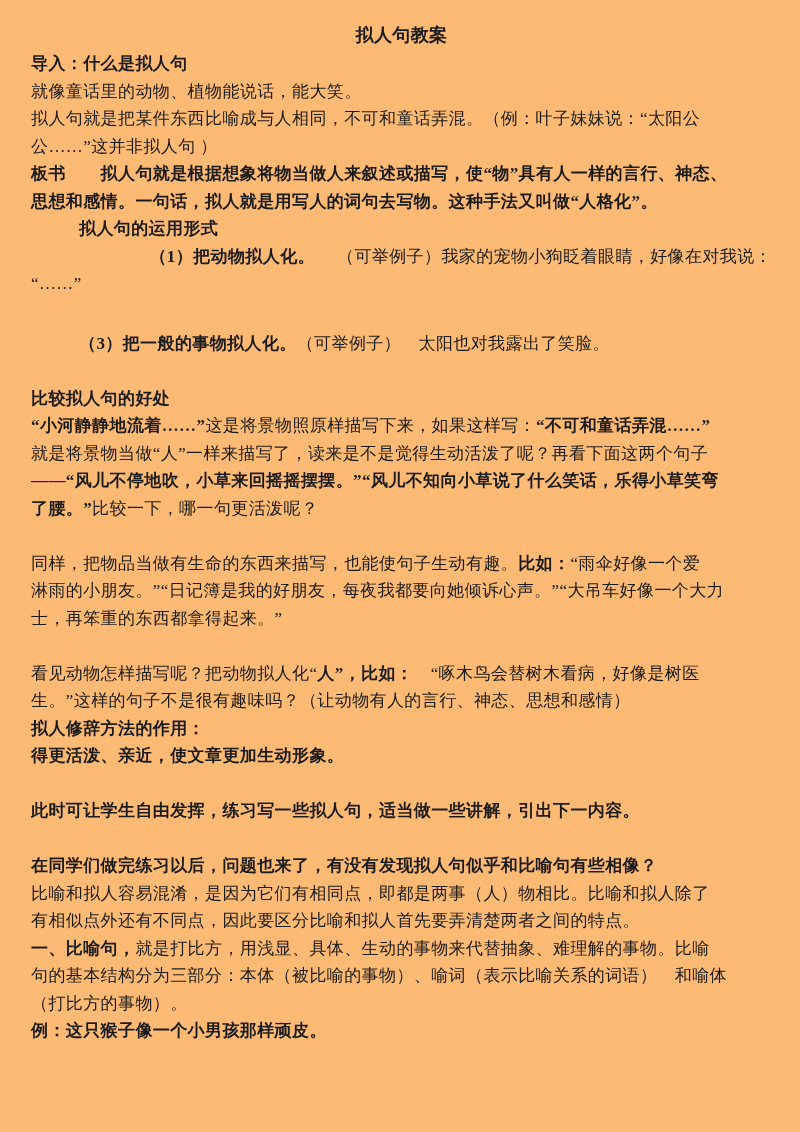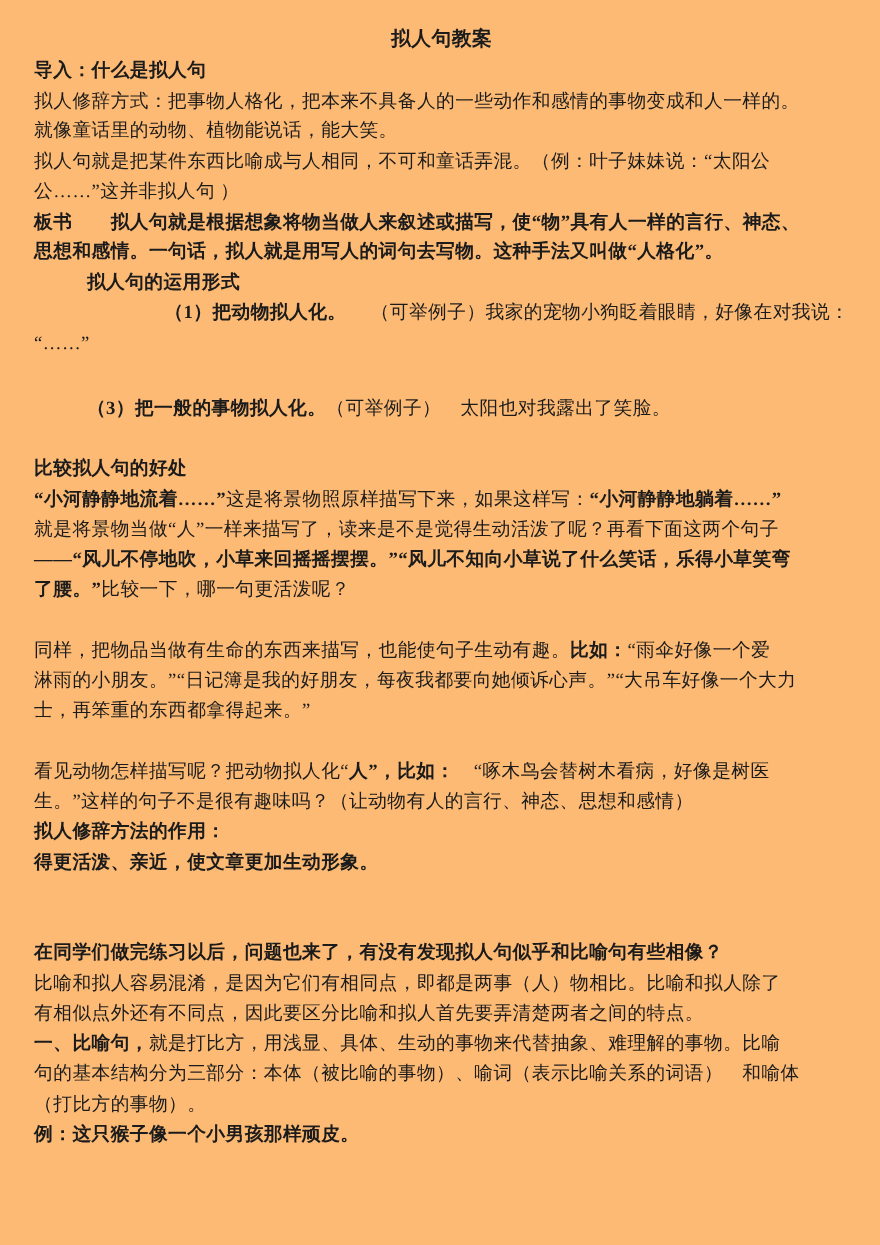--- a/index.html
+++ b/index.html
@@ -36,46 +36,46 @@
     font-weight: bold;
   }
 </style>
 </head>
 <body>
 
 <div class="page">
   <div class="doc">
       <div class="line center"><span class="b">拟人句教案</span></div>
       <div class="line"><span class="b">导入：什么是拟人句</span></div>
-      <div class="line"><span>拟人修辞方式：把事物人格化，把本来不具备人的一些动作和感情的事物变成和人一样的。</span></div>
       <div class="line"><span>就像童话里的动物、植物能说话，能大笑。</span></div>
       <div class="line"><span>拟人句就是把某件东西比喻成与人相同，不可和童话弄混。（例：叶子妹妹说：“太阳公</span></div>
       <div class="line"><span>公……”这并非拟人句 ）</span></div>
       <div class="line"><span class="b">板书　　拟人句就是根据想象将物当做人来叙述或描写，使“物”具有人一样的言行、神态、</span></div>
       <div class="line"><span class="b">思想和感情。一句话，拟人就是用写人的词句去写物。这种手法又叫做“人格化”。</span></div>
       <div class="line" style="padding-left: 48px;"><span class="b">拟人句的运用形式</span></div>
       <div class="line" style="padding-left: 48px; text-align: right;"><span class="b">（1）把动物拟人化。</span><span>　 （可举例子）我家的宠物小狗眨着眼睛，好像在对我说：</span></div>
       <div class="line"><span>“……”</span></div>
       <div class="line" style="padding-left: 48px; margin-top: 32px;"><span class="b">（3）把一般的事物拟人化。</span><span>（可举例子）　太阳也对我露出了笑脸。</span></div>
       <div class="line">&nbsp;</div>
       <div class="line"><span class="b">比较拟人句的好处</span></div>
-      <div class="line"><span class="b">“小河静静地流着……”</span><span>这是将景物照原样描写下来，如果这样写：</span><span class="b">“小河静静地躺着……”</span></div>
+      <div class="line"><span class="b">“小河静静地流着……”</span><span>这是将景物照原样描写下来，如果这样写：</span><span class="b">“不可和童话弄混……”</span></div>
       <div class="line"><span>就是将景物当做“人”一样来描写了，读来是不是觉得生动活泼了呢？再看下面这两个句子</span></div>
       <div class="line"><span class="b">——“风儿不停地吹，小草来回摇摇摆摆。”“风儿不知向小草说了什么笑话，乐得小草笑弯</span></div>
       <div class="line"><span class="b">了腰。”</span><span>比较一下，哪一句更活泼呢？</span></div>
       <div class="line">&nbsp;</div>
       <div class="line"><span>同样，把物品当做有生命的东西来描写，也能使句子生动有趣。</span><span class="b">比如：</span><span>“雨伞好像一个爱</span></div>
       <div class="line"><span>淋雨的小朋友。”“日记簿是我的好朋友，每夜我都要向她倾诉心声。”“大吊车好像一个大力</span></div>
       <div class="line"><span>士，再笨重的东西都拿得起来。”</span></div>
       <div class="line">&nbsp;</div>
       <div class="line"><span>看见动物怎样描写呢？把动物拟人化“</span><span class="b">人”，比如：</span><span>　“啄木鸟会替树木看病，好像是树医</span></div>
       <div class="line"><span>生。”这样的句子不是很有趣味吗？（让动物有人的言行、神态、思想和感情）</span></div>
       <div class="line"><span class="b">拟人修辞方法的作用：</span></div>
       <div class="line"><span class="b">得更活泼、亲近，使文章更加生动形象。</span></div>
       <div class="line">&nbsp;</div>
+      <div class="line"><span class="b">此时可让学生自由发挥，练习写一些拟人句，适当做一些讲解，引出下一内容。</span></div>
       <div class="line">&nbsp;</div>
       <div class="line"><span class="b">在同学们做完练习以后，问题也来了，有没有发现拟人句似乎和比喻句有些相像？</span></div>
       <div class="line"><span>比喻和拟人容易混淆，是因为它们有相同点，即都是两事（人）物相比。比喻和拟人除了</span></div>
       <div class="line"><span>有相似点外还有不同点，因此要区分比喻和拟人首先要弄清楚两者之间的特点。</span></div>
       <div class="line"><span class="b">一、比喻句，</span><span>就是打比方，用浅显、具体、生动的事物来代替抽象、难理解的事物。比喻</span></div>
       <div class="line"><span>句的基本结构分为三部分：本体（被比喻的事物）、喻词（表示比喻关系的词语）　和喻体</span></div>
       <div class="line"><span>（打比方的事物）。</span></div>
       <div class="line"><span class="b">例：这只猴子像一个小男孩那样顽皮。</span></div>
     </div>
 </div>

